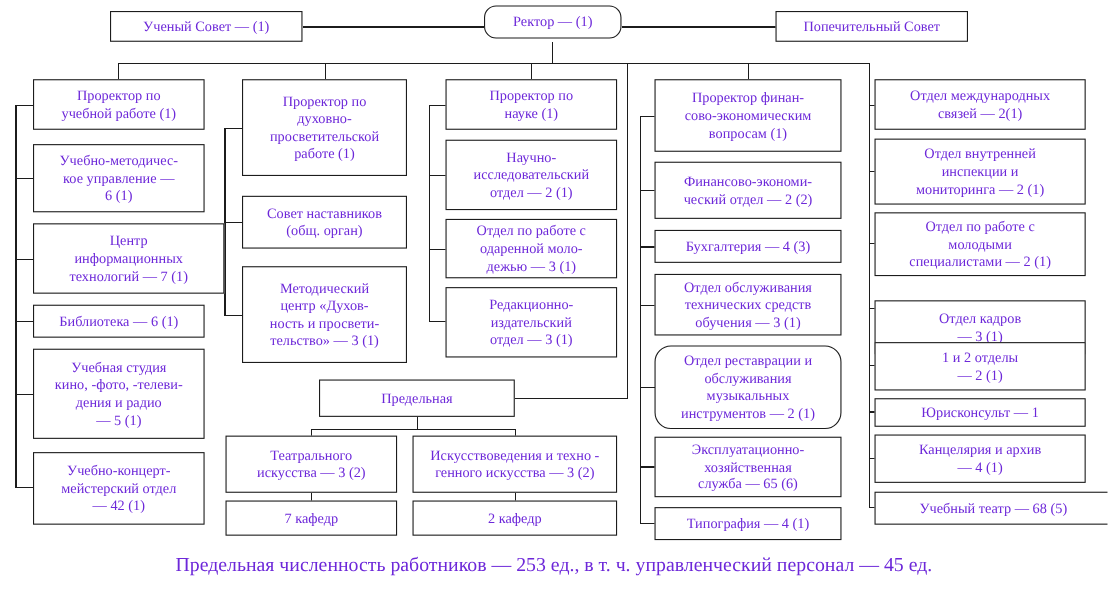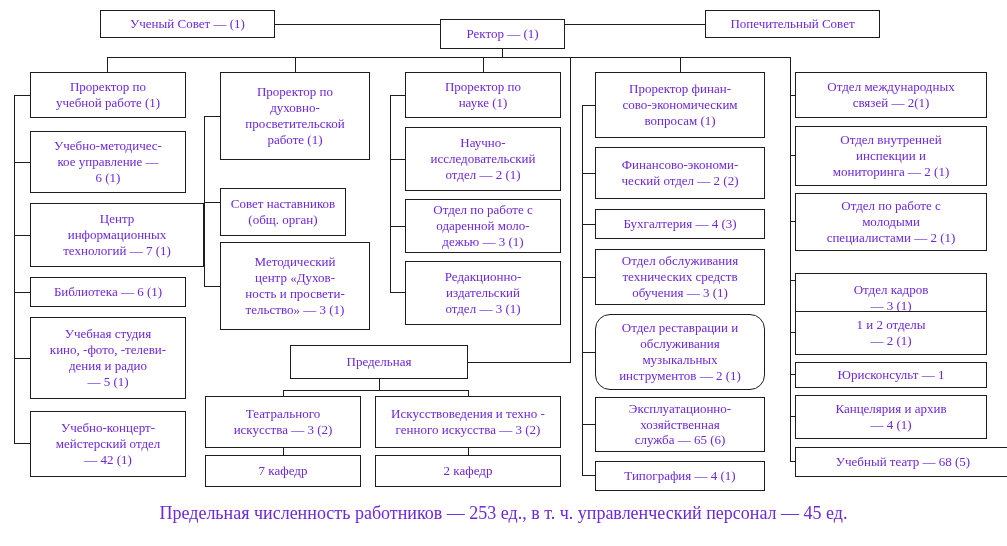--- a/index.html
+++ b/index.html
@@ -92,21 +92,21 @@
 
     <line x1="379.5" y1="379" x2="379.5" y2="391"></line>
     <line x1="283" y1="390.5" x2="468" y2="390.5"></line>
     <line x1="283.5" y1="390" x2="283.5" y2="396"></line>
     <line x1="468.5" y1="390" x2="468.5" y2="396"></line>
     <line x1="283.5" y1="448" x2="283.5" y2="455"></line>
     <line x1="468.5" y1="448" x2="468.5" y2="455"></line>
   </svg>
 
   <div class="box" style="left:100px;top:10px;width:175px;height:28px;">Ученый Совет — (1)</div>
-  <div class="box" style="left:440px;top:19px;width:125px;height:30px;">Ректор — (1)</div>
+  <div class="box" style="left:440px;top:5px;width:125px;height:30px;border-radius:11px;">Ректор — (1)</div>
   <div class="box" style="left:705px;top:10px;width:175px;height:28px;">Попечительный Совет</div>
 
   <div class="box" style="left:30px;top:72px;width:156px;height:46px;">Проректор по
 учебной работе (1)</div>
   <div class="box" style="left:30px;top:131px;width:156px;height:62px;">Учебно-методичес-
 кое управление —
 6 (1)</div>
   <div class="box" style="left:30px;top:203px;width:174px;height:64px;">Центр
 информационных
 технологий — 7 (1)</div>
@@ -116,21 +116,21 @@
 дения и радио
 — 5 (1)</div>
   <div class="box" style="left:30px;top:411px;width:156px;height:66px;">Учебно-концерт-
 мейстерский отдел
 — 42 (1)</div>
 
   <div class="box" style="left:220px;top:72px;width:150px;height:88px;">Проректор по
 духовно-
 просветительской
 работе (1)</div>
-  <div class="box" style="left:220px;top:188px;width:126px;height:48px;">Совет наставников
+  <div class="box" style="left:220px;top:178px;width:150px;height:48px;">Совет наставников
 (общ. орган)</div>
   <div class="box" style="left:220px;top:242px;width:150px;height:88px;">Методический
 центр «Духов-
 ность и просвети-
 тельство» — 3 (1)</div>
 
   <div class="box" style="left:405px;top:72px;width:156px;height:46px;">Проректор по
 науке (1)</div>
   <div class="box" style="left:405px;top:127px;width:156px;height:64px;">Научно-
 исследовательский

